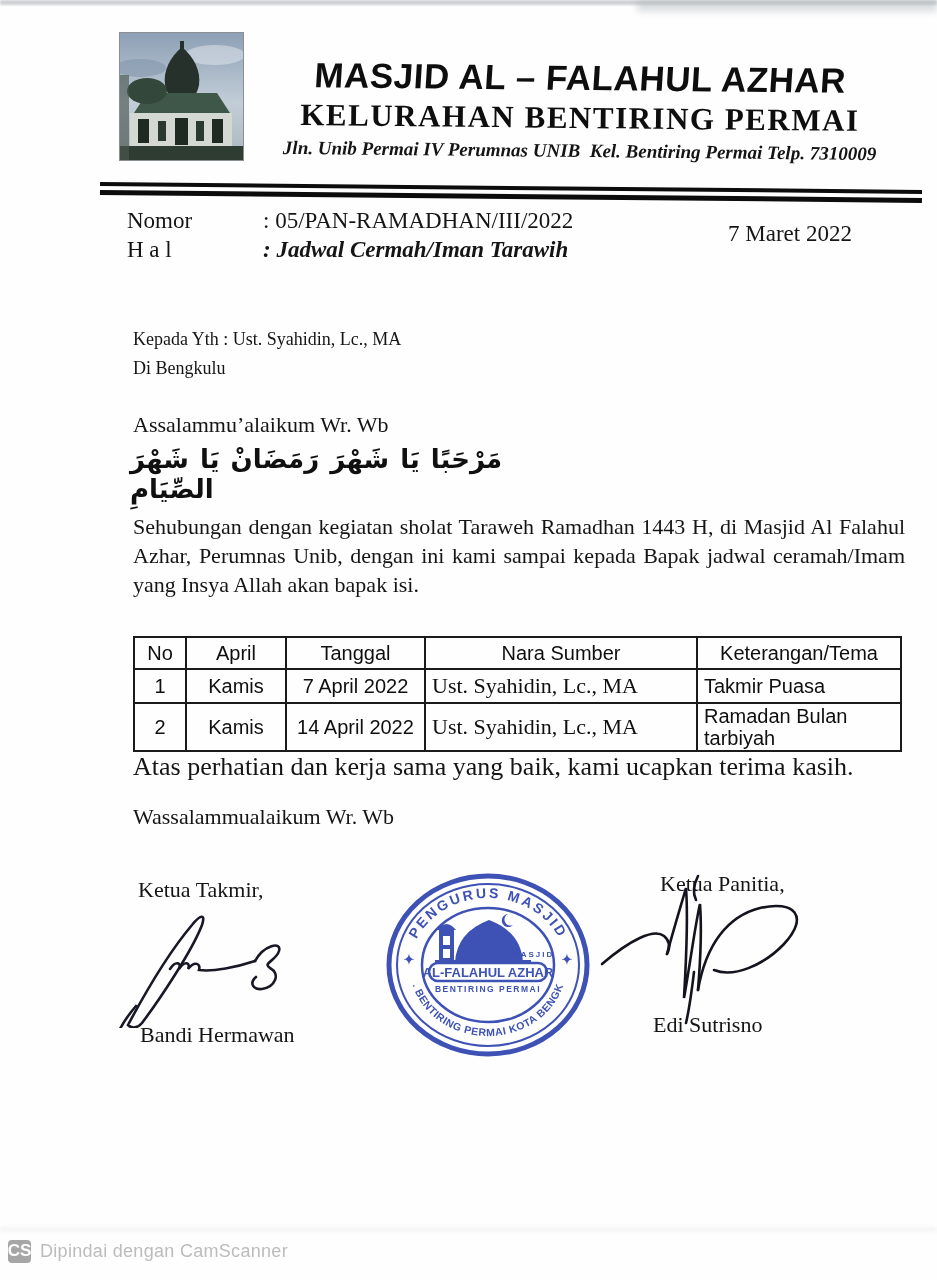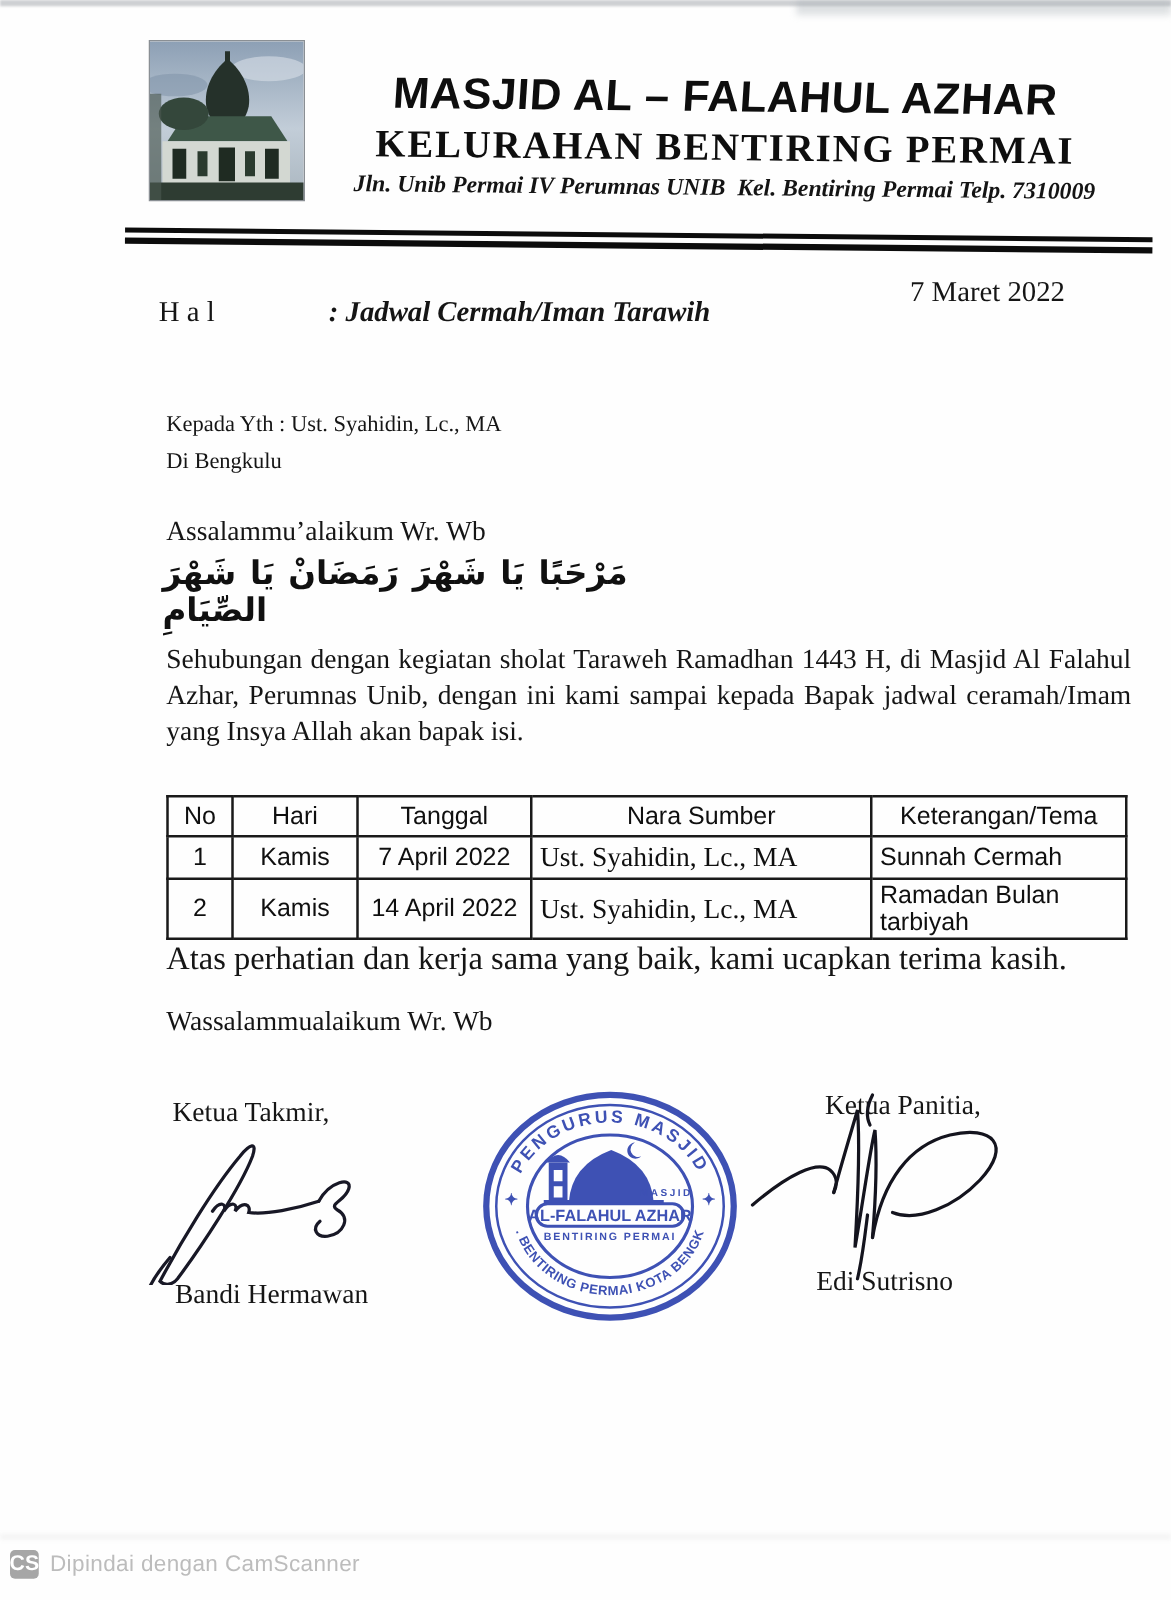--- a/index.html
+++ b/index.html
@@ -121,51 +121,54 @@
     </svg>
   </div>
 
   <div class="head-titles">
     <div class="org-name">MASJID AL – FALAHUL AZHAR</div>
     <div class="org-subtitle">KELURAHAN BENTIRING PERMAI</div>
     <div class="org-address">Jln. Unib Permai IV Perumnas UNIB  Kel. Bentiring Permai Telp. 7310009</div>
   </div>
   <div class="double-rule"></div>
 
+  <div class="meta-row" style="top:208px;">
+    <span class="meta-label">Nomor</span><span>:  05/PAN-RAMADHAN/III/2022</span>
+  </div>
   <div class="meta-row" style="top:237px;">
     <span class="meta-label">H a l</span><span class="meta-hal-value">: Jadwal Cermah/Iman Tarawih</span>
   </div>
   <div class="letter-date">7 Maret 2022</div>
 
   <div class="recipient">
     <div>Kepada Yth : Ust. Syahidin, Lc., MA</div>
     <div>Di Bengkulu</div>
   </div>
 
   <div class="salutation">Assalammu’alaikum Wr. Wb</div>
   <div class="arabic-line">مَرْحَبًا يَا شَهْرَ رَمَضَانْ يَا شَهْرَ الصِّيَامِ</div>
   <div class="body-par">Sehubungan dengan kegiatan sholat Taraweh Ramadhan 1443 H, di Masjid Al Falahul Azhar, Perumnas Unib, dengan ini kami sampai kepada Bapak jadwal ceramah/Imam yang Insya Allah akan bapak isi.</div>
 
   <table class="schedule">
     <thead>
       <tr>
         <th>No</th>
-        <th>Hari</th>
+        <th>April</th>
         <th>Tanggal</th>
         <th>Nara Sumber</th>
         <th>Keterangan/Tema</th>
       </tr>
     </thead>
     <tbody>
       <tr class="r1">
         <td class="c-no">1</td>
         <td class="c-hari">Kamis</td>
         <td class="c-tanggal">7 April 2022</td>
         <td class="c-nara">Ust. Syahidin, Lc., MA</td>
-        <td class="c-ket">Sunnah Cermah</td>
+        <td class="c-ket">Takmir Puasa</td>
       </tr>
       <tr class="r2">
         <td class="c-no">2</td>
         <td class="c-hari">Kamis</td>
         <td class="c-tanggal">14 April 2022</td>
         <td class="c-nara">Ust. Syahidin, Lc., MA</td>
         <td class="c-ket">Ramadan Bulan tarbiyah</td>
       </tr>
     </tbody>
   </table>

